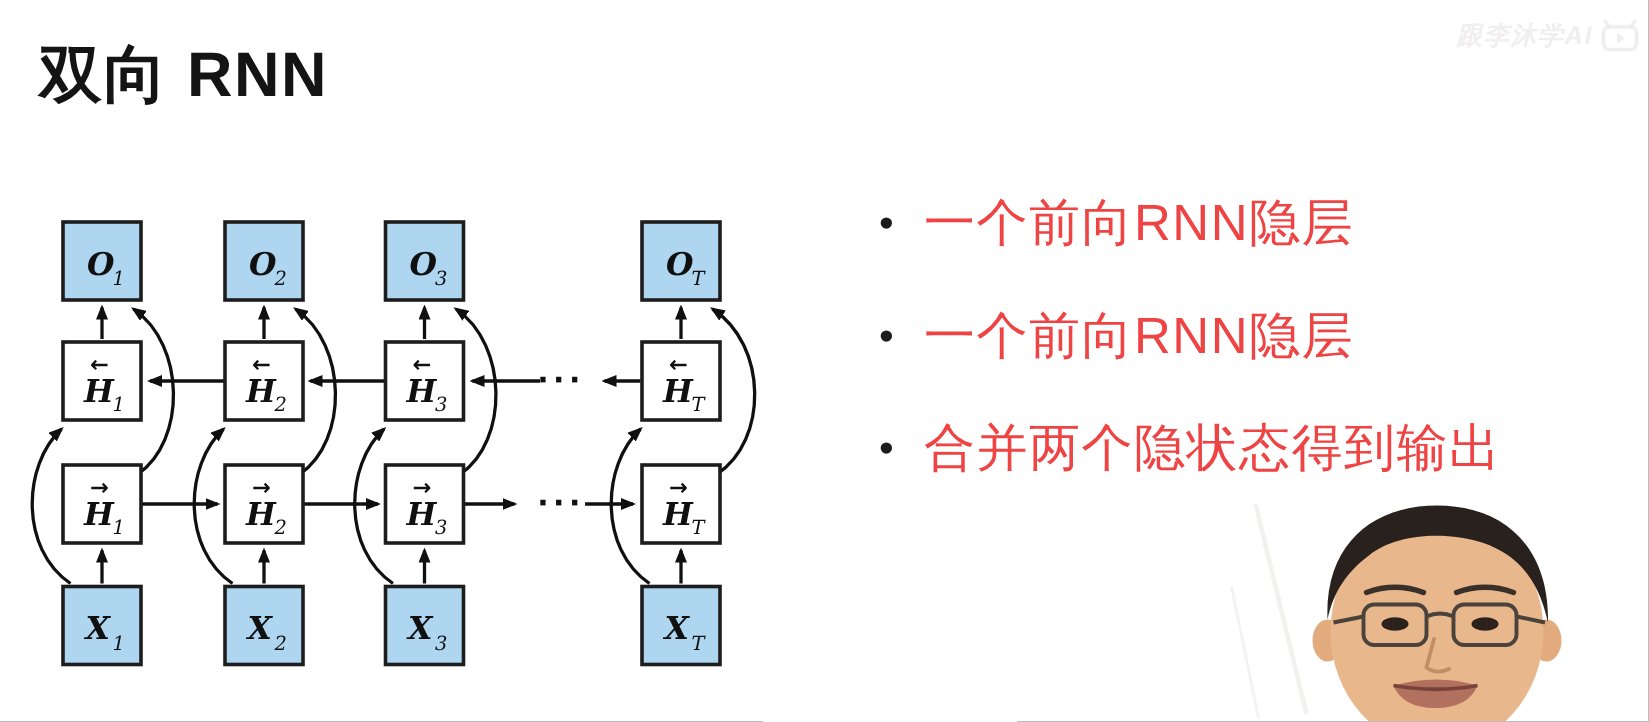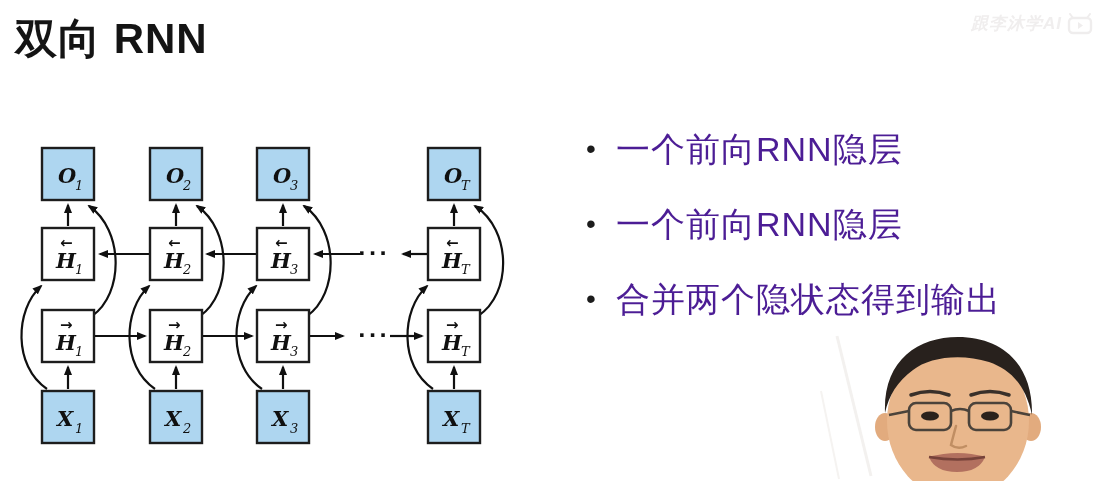--- a/index.html
+++ b/index.html
@@ -8,21 +8,21 @@
     width:1099px;height:481px;
     background:#ffffff;
     overflow:hidden;
     font-family:"Liberation Sans",sans-serif;
     color:#111;
   }
   
   .title{
     position:absolute;top:6px;left:10px;
     font-size:42px;font-weight:bold;letter-spacing:1px;
-    color:#141414;margin:5px;
+    color:#141414;margin:16px;
   }
   
   .watermark{
     position:absolute;top:12px;right:6px;
     display:flex;align-items:center;gap:5px;
     color:#f0eeee;
     user-select:none;
   }
   .wm-text{font-size:17px;font-style:italic;font-weight:bold;letter-spacing:1px;}
   .wm-logo{width:26px;height:22px;}
@@ -34,21 +34,21 @@
   .diagram .ln{stroke:#101010;stroke-width:2.2;fill:none;}
   .diagram text{fill:#101010;}
   .nmain{font:italic bold 21px "DejaVu Serif",serif;}
   .nsub{font:italic 13px "DejaVu Serif",serif;}
   .nover{font:bold 15px "DejaVu Sans",sans-serif;}
   .ndots{font:bold 20px "DejaVu Sans",sans-serif;letter-spacing:3px;}
   
   .bullets{position:absolute;left:586px;top:128px;}
   .bullet-row{display:flex;align-items:flex-start;margin-bottom:33px;}
   .bullet-dot{font-size:28px;line-height:42px;width:30px;color:#1c1c1c;flex:0 0 auto;}
-  .bullet-text{font-size:34px;line-height:42px;color:#4c1d95;letter-spacing:1px;}
+  .bullet-text{font-size:34px;line-height:42px;color:#ef4444;letter-spacing:1px;}
   
   .webcam{position:absolute;right:0;bottom:0;width:280px;height:150px;}
 </style>
 </head>
 <body>
 
 <div class="slide">
 
   <h1 class="title">双向 RNN</h1>
 

